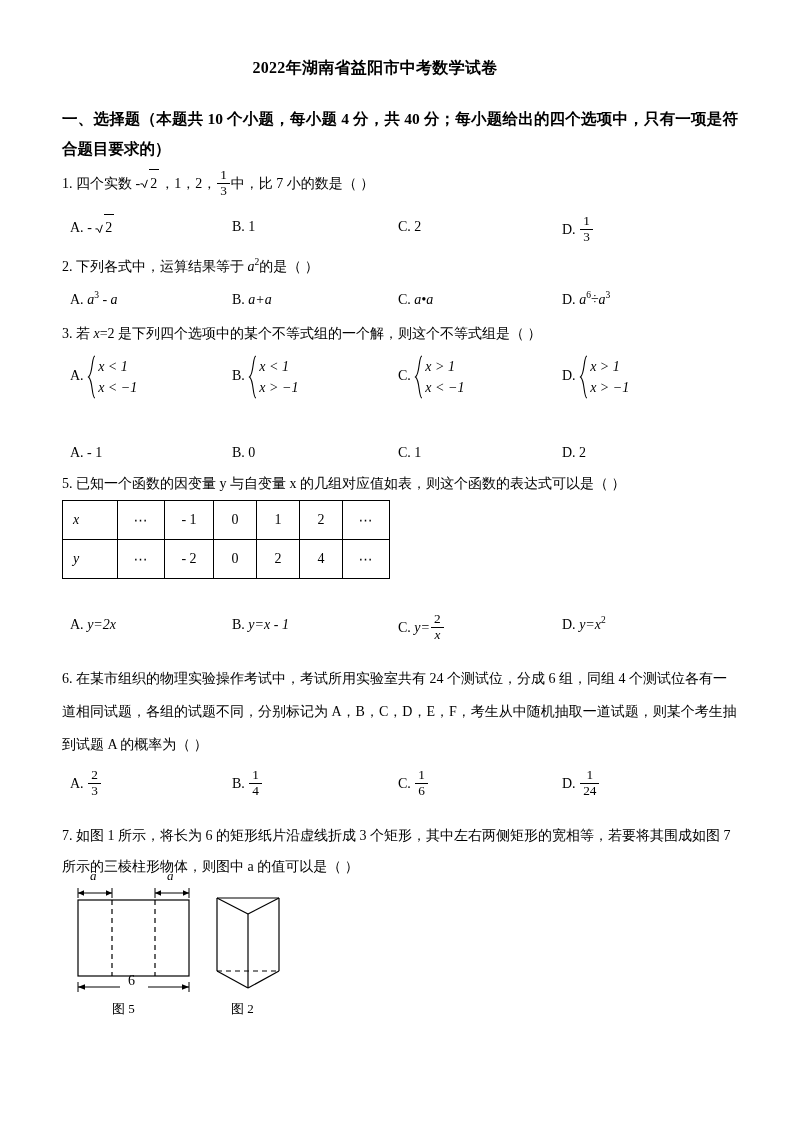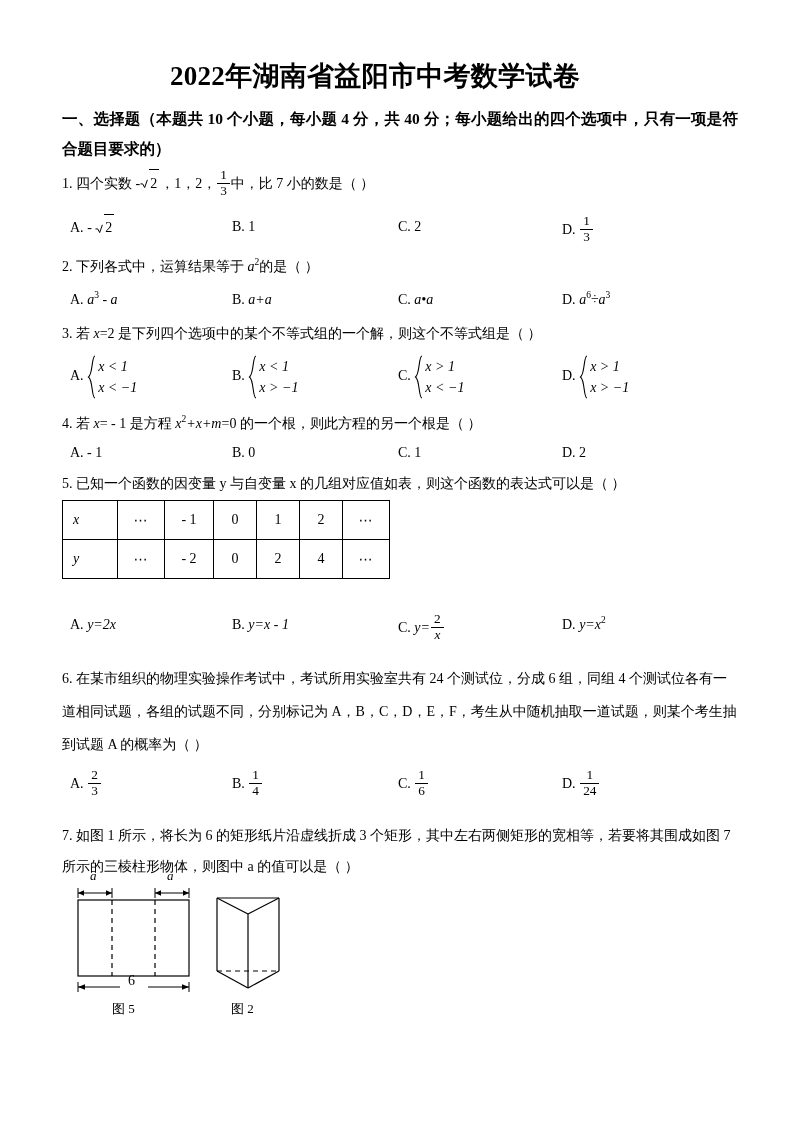--- a/index.html
+++ b/index.html
@@ -20,21 +20,21 @@
     left: 0; top: 0;
     width: 793px;
     height: 1122px;
     padding: 0;
   }
   .doc-title {
     position: absolute;
     left: 0; top: 58px;
     width: 750px;
     text-align: center;
-    font-size: 27px;
+    font-size: 16px;
     font-weight: bold;
     letter-spacing: 0.3px;
   }
   .section-head {
     position: absolute;
     left: 62px;
     top: 104px;
     width: 676px;
     font-size: 15.5px;
     font-weight: bold;
@@ -206,24 +206,20 @@
             <path d="M8,1 C4.5,1 6,19 1.5,22 C6,25 4.5,43 8,43" stroke="#000" stroke-width="1.1" fill="none"></path>
           </svg><span class="row it">x &lt; 1</span><span class="row it">x &gt; −1</span></span></span>
     <span class="opt c" style="top:4px;"><span>C.</span>&nbsp;<span class="sys"><svg class="brace" viewBox="0 0 10 44">
             <path d="M8,1 C4.5,1 6,19 1.5,22 C6,25 4.5,43 8,43" stroke="#000" stroke-width="1.1" fill="none"></path>
           </svg><span class="row it">x &gt; 1</span><span class="row it">x &lt; −1</span></span></span>
     <span class="opt d" style="top:4px;"><span>D.</span>&nbsp;<span class="sys"><svg class="brace" viewBox="0 0 10 44">
             <path d="M8,1 C4.5,1 6,19 1.5,22 C6,25 4.5,43 8,43" stroke="#000" stroke-width="1.1" fill="none"></path>
           </svg><span class="row it">x &gt; 1</span><span class="row it">x &gt; −1</span></span></span>
   </div>
 
-  <div class="q" style="top:410px;">
-    <span>4.</span>
-    <span>若 </span><span class="it">x</span><span>= - 1 是方程 </span><span class="it">x</span><sup>2</sup><span class="it">+x+m</span><span>=0 的一个根，则此方程的另一个根是（      ）</span>
-  </div>
   <div class="opts" style="top:440px;">
     <span class="opt a">A.  - 1</span>
     <span class="opt b">B. 0</span>
     <span class="opt c">C. 1</span>
     <span class="opt d">D. 2</span>
   </div>
 
   <div class="q" style="top:470px;width:700px;">
     <span>5.</span>
     <span>已知一个函数的因变量 y 与自变量 x 的几组对应值如表，则这个函数的表达式可以是（      ）</span>

